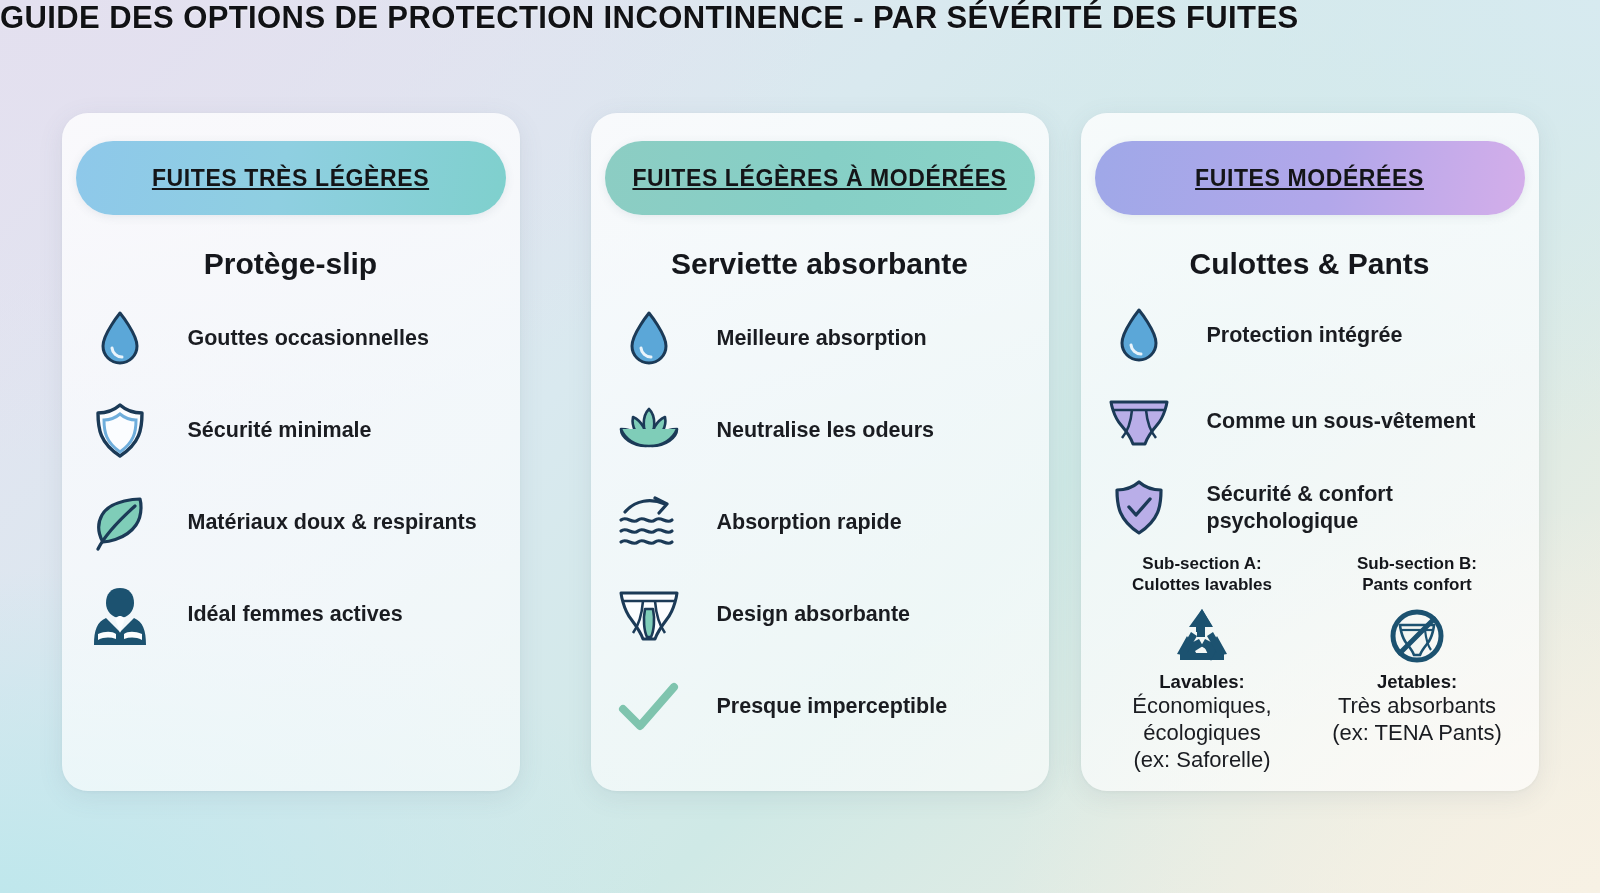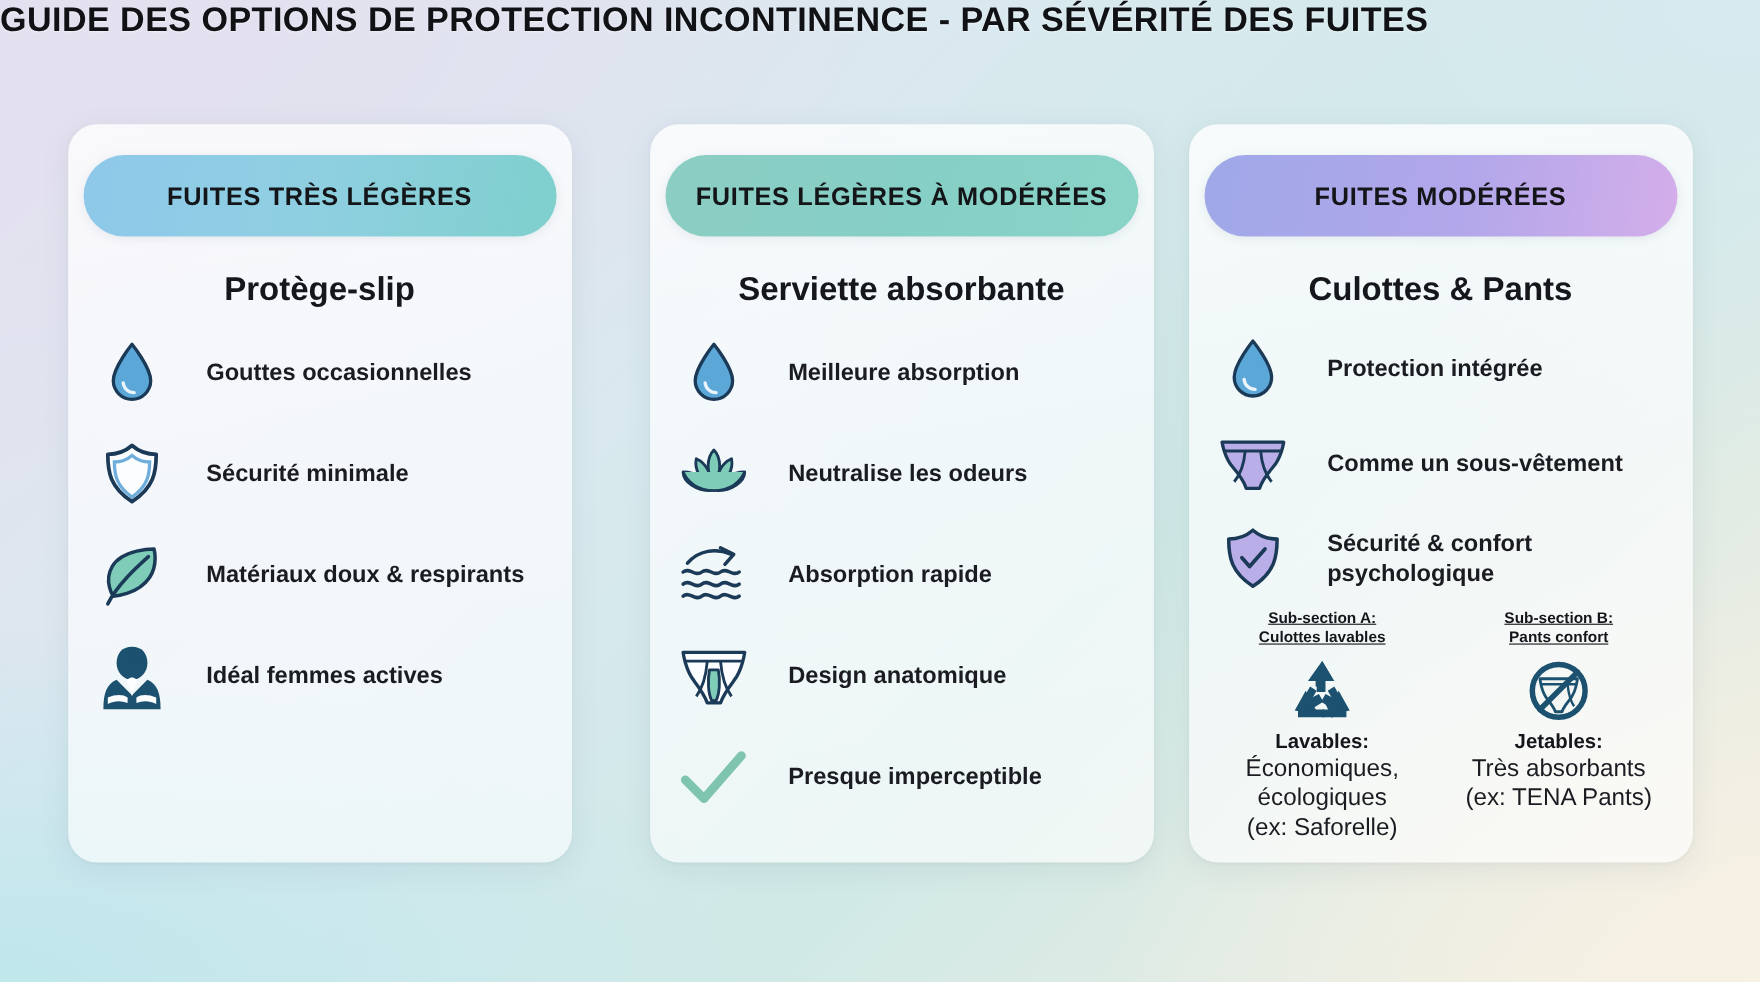--- a/index.html
+++ b/index.html
@@ -60,20 +60,21 @@
     align-items:center;
     justify-content:center;
     text-align:center;
     font-size:23px;
     font-weight:bold;
     letter-spacing:0.6px;
     color:#141518;
     line-height:1.17;
     padding:10px 18px;
     box-shadow:0 2px 10px rgba(70,90,110,0.10);
+    text-decoration:underline;
   }
   .pill.p1 { background:linear-gradient(100deg, #8ec8ea 0%, #8fcfe1 48%, #7fd0cd 100%); margin-left:14px; }
   .pill.p2 { background:linear-gradient(100deg, #8ccdc3 0%, #86cfc6 50%, #8ad3c7 100%); margin-left:14px; }
   .pill.p3 { background:linear-gradient(100deg, #9fa8e8 0%, #b2a7ea 55%, #d4aeea 100%); margin-left:14px; }
 
   
   .product {
     text-align:center;
     font-size:30px;
     font-weight:bold;
@@ -104,26 +105,25 @@
   .c3 .feat { min-height:86px; }
 
   
   .subs {
     display:flex;
     margin-top:2px;
     padding:0 14px;
   }
   .sub { flex:1; text-align:center; }
   .sub-title {
-    font-size:14px;
+    font-size:17px;
     font-weight:bold;
     color:#14161b;
     line-height:1.26;
     white-space:pre-line;
-    text-decoration:underline;
   }
   .sub-icon {
     height:62px;
     display:flex; align-items:center; justify-content:center;
     margin:8px 0 4px 0;
   }
   .sub-lead {
     font-size:18.5px;
     font-weight:bold;
     color:#14161b;
@@ -242,21 +242,21 @@
       <div class="feat">
         <span class="ico">
           <svg width="64" height="56" viewBox="0 0 64 56">
             <path d="M4 6 L60 6 C60 6 58 22 50 32 C44 40 40 46 38 52 L26 52 C24 46 20 40 14 32 C6 22 4 6 4 6 Z" fill="#fbfdff" stroke="#1B3A57" stroke-width="3" stroke-linejoin="round"></path>
             <path d="M5 14 L59 14" fill="none" stroke="#1B3A57" stroke-width="2.6"></path>
             <path d="M26 14 C25 26 22 38 16 46" fill="none" stroke="#1B3A57" stroke-width="2.6"></path>
             <path d="M38 14 C39 26 42 38 48 46" fill="none" stroke="#1B3A57" stroke-width="2.6"></path>
             <path d="M28 22 L36 22 C38 32 37 44 34 50 L30 50 C27 44 26 32 28 22 Z" fill="#7FCDB8" stroke="#1B3A57" stroke-width="2.6" stroke-linejoin="round"></path>
           </svg>
         </span>
-        <span class="txt">Design anatomique</span>
+        <span class="txt">Design absorbante</span>
       </div>
 
       <div class="feat">
         <span class="ico">
           <svg width="62" height="52" viewBox="0 0 62 52">
               <path d="M5 28 L22 45 L56 6" fill="none" stroke="#7FC4AE" stroke-width="8" stroke-linecap="round" stroke-linejoin="round"></path>
             </svg>
         </span>
         <span class="txt">Presque imperceptible</span>
       </div>

